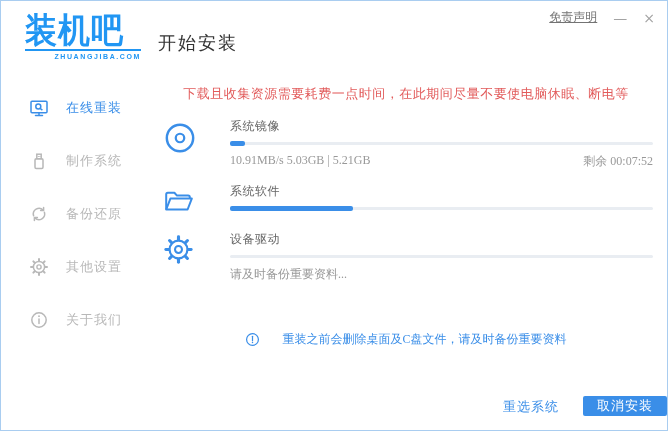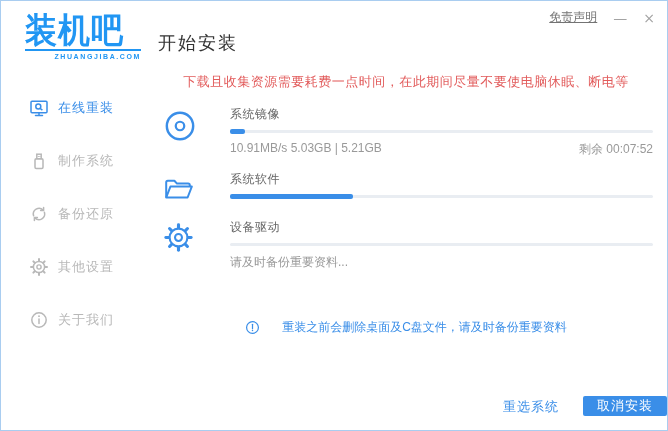--- a/index.html
+++ b/index.html
@@ -18,27 +18,27 @@
 
   
   .logo{position:absolute;left:24px;top:12px;width:116px;color:var(--logo-blue);}
   .logo-main{font-size:32px;font-weight:bold;letter-spacing:1px;line-height:1.1;transform:scaleY(1.08);}
   .logo-sub{font-size:7px;font-weight:bold;letter-spacing:1.6px;text-align:right;margin-top:1px;border-top:2px solid var(--logo-blue);padding-top:2px;}
 
   .page-title{position:absolute;left:157px;top:30px;font-size:18px;color:var(--text-dark);letter-spacing:2px;}
 
   
   .sidebar{position:absolute;left:0;top:96px;width:148px;display:flex;flex-direction:column;row-gap:31px;padding-left:28px;}
-  .side-item{display:flex;align-items:center;gap:9px;height:22px;color:var(--inactive);cursor:pointer;text-align:right;}
+  .side-item{display:flex;align-items:center;gap:17px;height:22px;color:var(--inactive);cursor:pointer;text-align:right;}
   .side-item .icon{width:20px;height:20px;display:flex;align-items:center;justify-content:center;}
   .side-item .lbl{font-size:13px;letter-spacing:1px;}
   .side-item.active{color:var(--accent);}
 
   
-  .content{position:absolute;left:158px;top:72px;width:494px;}
+  .content{position:absolute;left:158px;top:84px;width:494px;font-family:Liberation Serif, serif;}
   .notice-top{font-size:13px;color:var(--warning-red);text-align:center;letter-spacing:.5px;white-space:nowrap;}
   .tasks{margin-top:15px;}
   .task-row{display:flex;margin-bottom:13px;}
   .task-icon{width:71px;padding-left:4px;padding-top:3px;color:var(--accent);}
   .task-body{flex:1;}
   .task-name{font-size:12px;color:var(--text-mid);margin-bottom:7px;letter-spacing:.5px;}
   .bar{position:relative;height:3px;background:var(--track);border-radius:2px;}
   .bar .fill{position:absolute;left:0;top:-1px;height:5px;background:var(--accent);border-radius:2px;}
   .task-stats{display:flex;justify-content:space-between;font-size:12px;color:var(--text-gray);margin-top:8px;}
 

